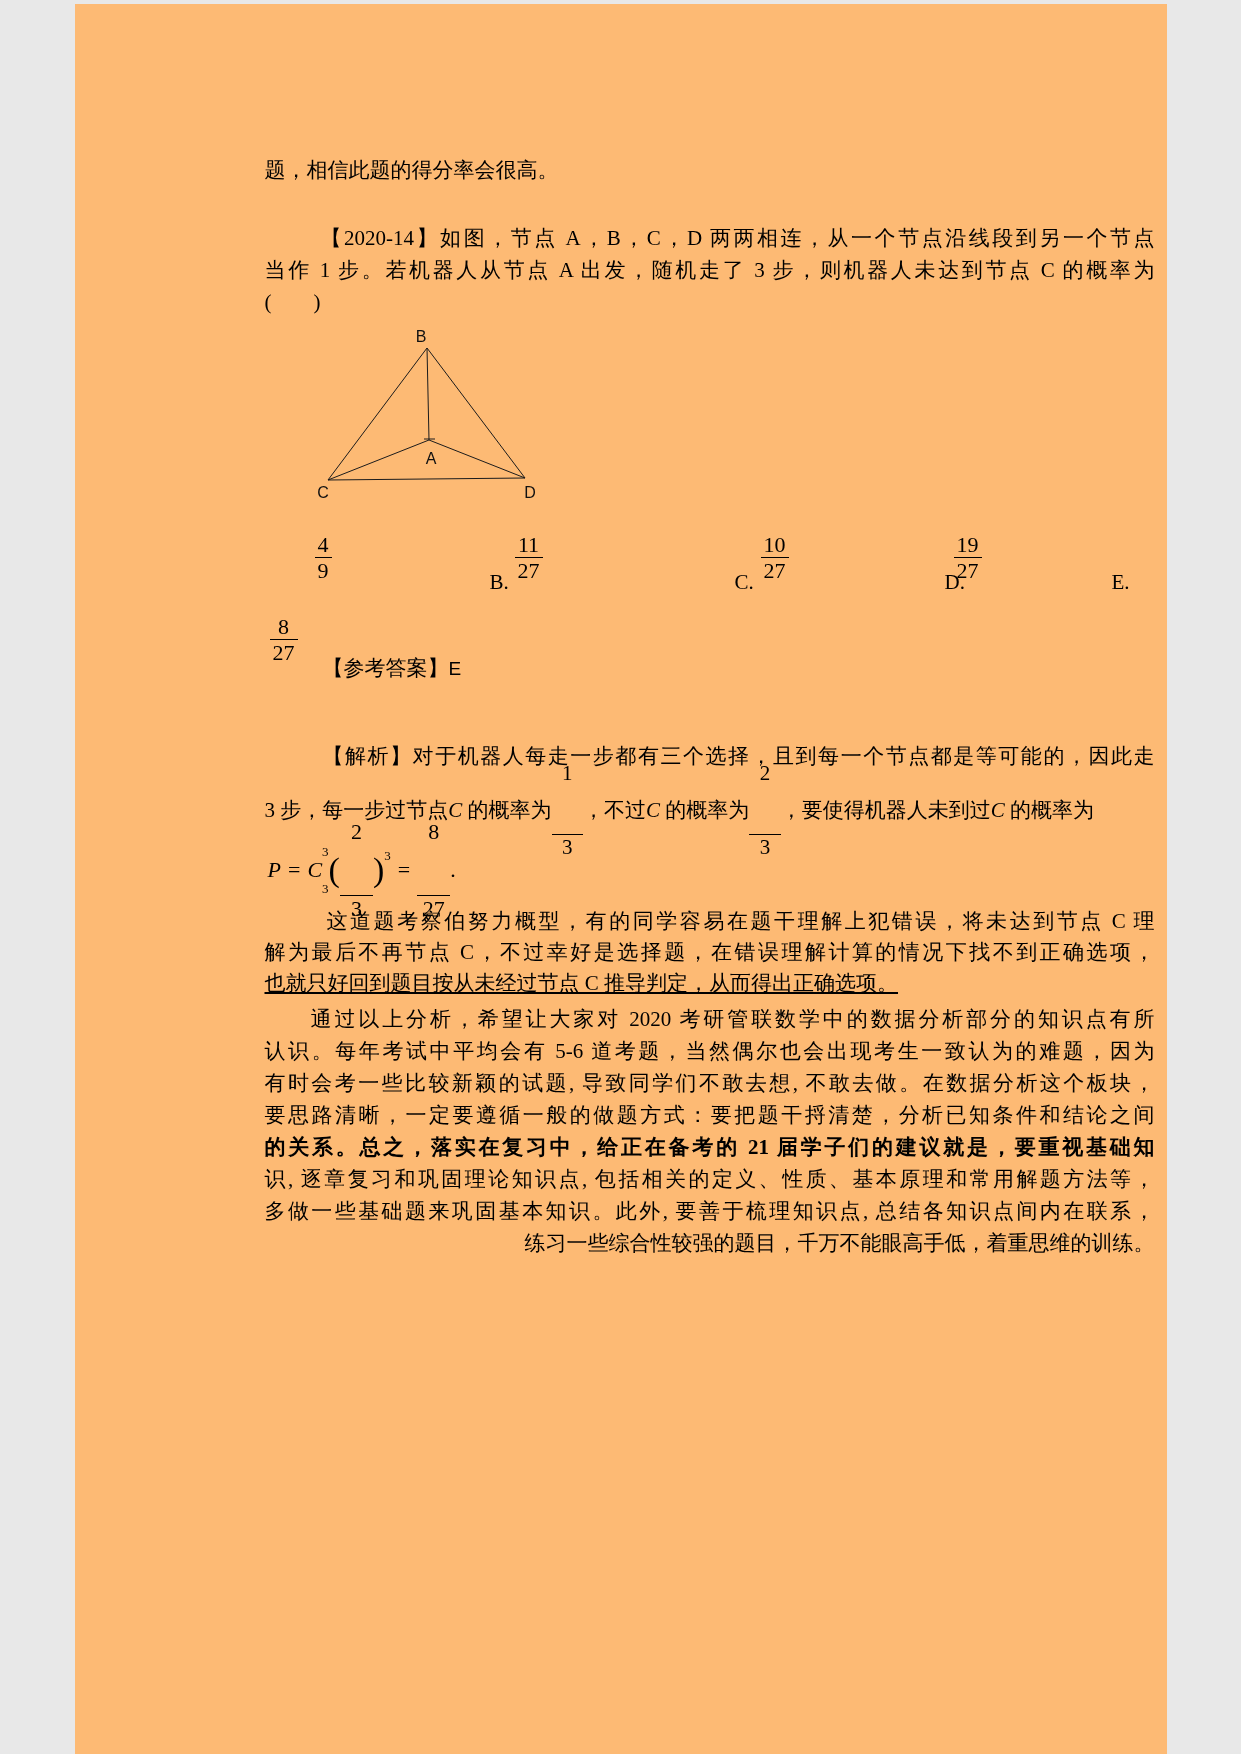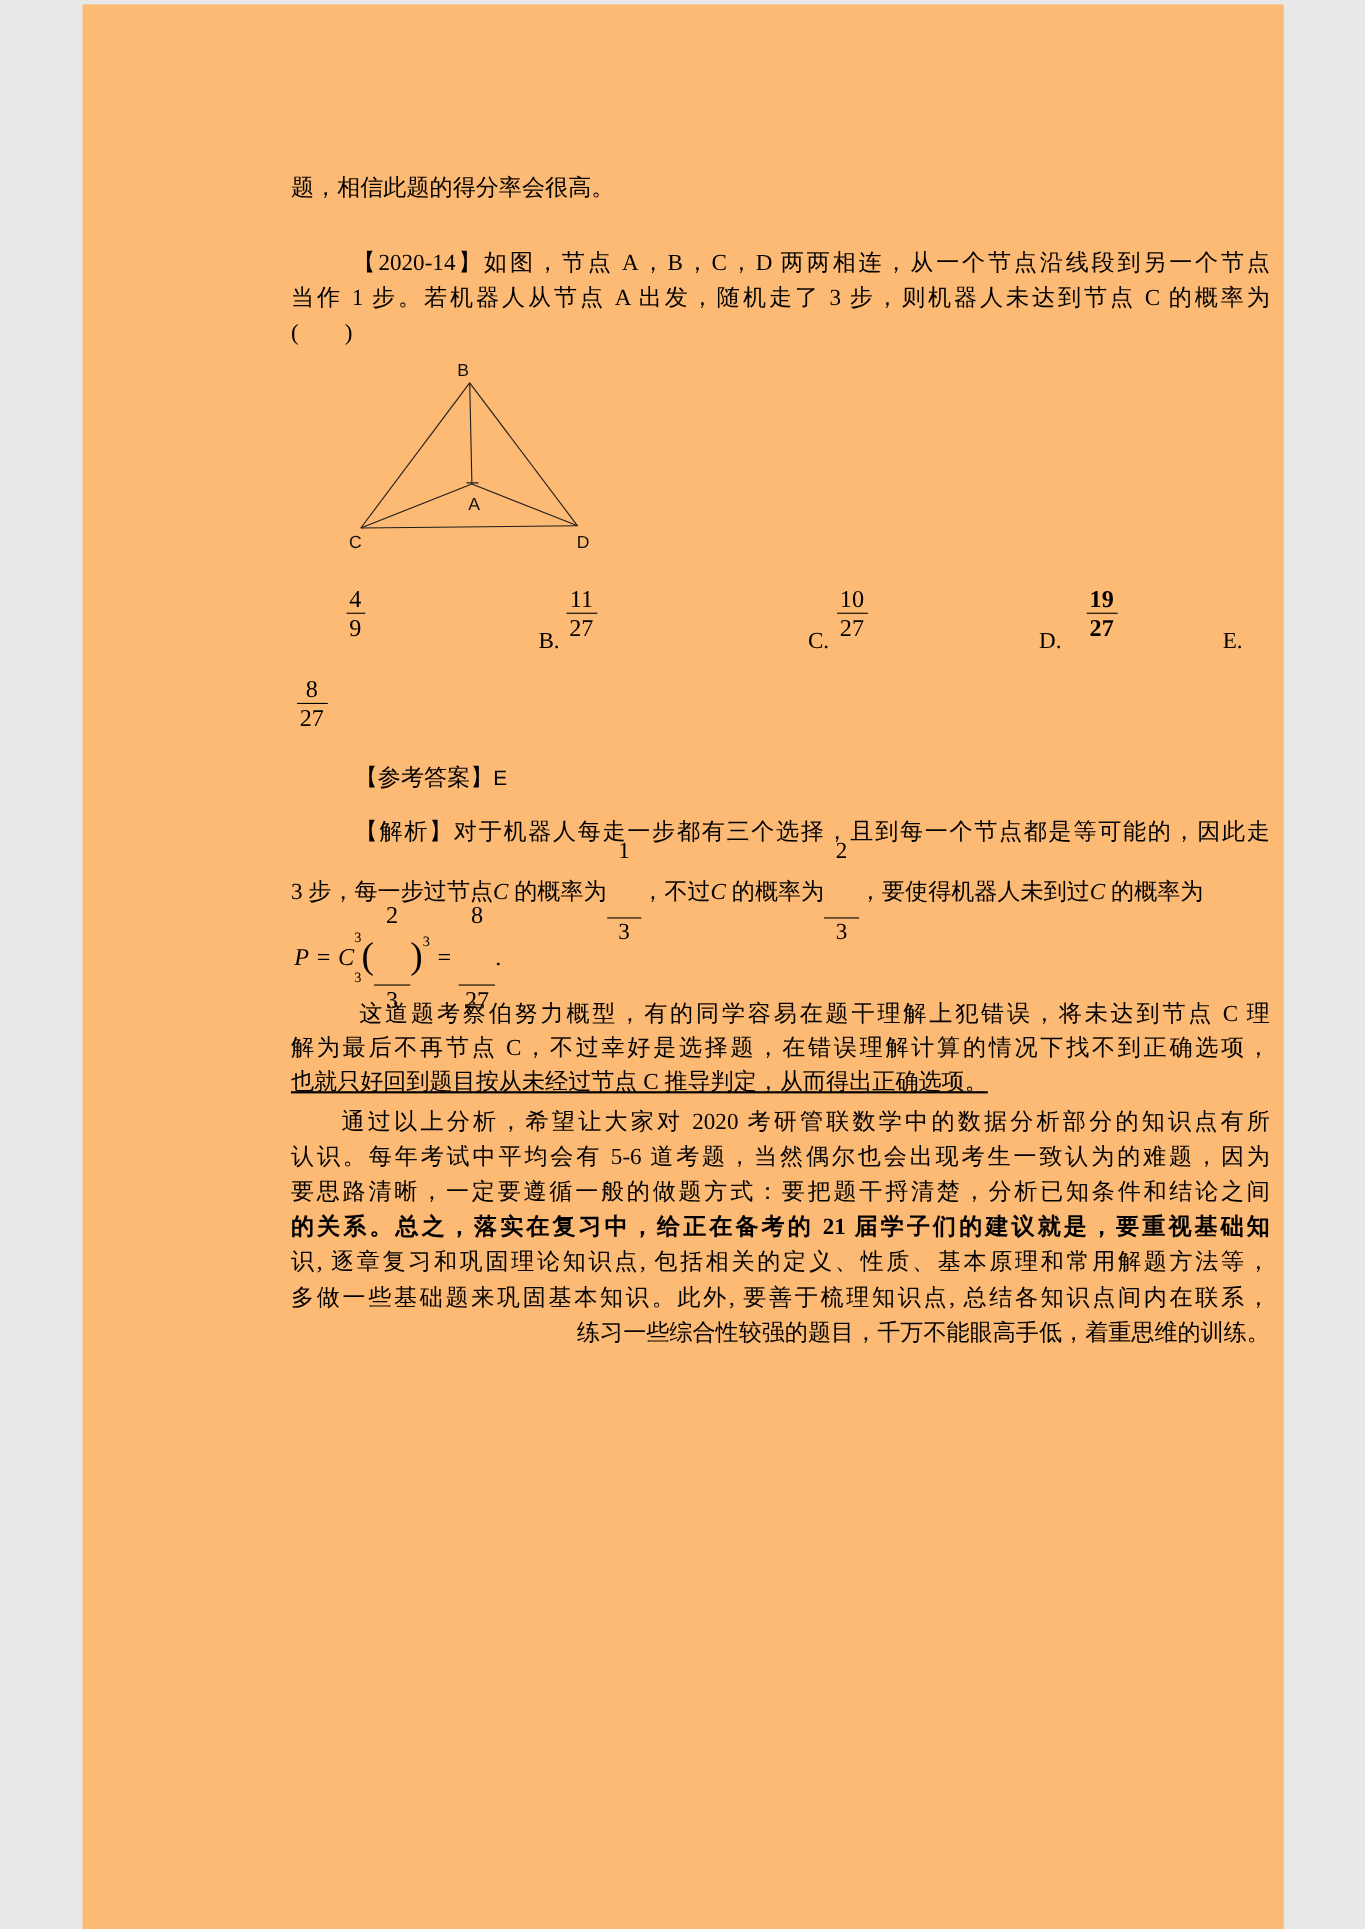--- a/index.html
+++ b/index.html
@@ -73,33 +73,33 @@
     <span class="den">27</span>
   </span>
 
   <span class="abs optletter" style="left:660px;top:566px;">C.</span>
   <span class="abs frac f22" style="left:686px;top:528px;text-align:right;">
     <span class="num">10</span>
     <span class="den">27</span>
   </span>
 
   <span class="abs optletter" style="left:870px;top:566px;">D.</span>
-  <span class="abs frac f22" style="left:913px;top:528px;font-weight:bold;">
+  <span class="abs frac f22" style="left:879px;top:528px;">
     <span class="num">19</span>
     <span class="den">27</span>
   </span>
 
   <span class="abs optletter" style="left:1037px;top:566px;">E.</span>
 
   <span class="abs frac f22" style="left:195px;top:610px;">
     <span class="num">8</span>
     <span class="den">27</span>
   </span>
 
-  <div class="abs blk" style="top:690px;line-height:26px;text-indent:58px;">
+  <div class="abs blk" style="top:646px;line-height:36px;text-indent:58px;">
     <span>【参考答案】</span><span class="sansE">E</span>
   </div>
 
   <div class="abs blk just" style="top:739px;line-height:26px;text-indent:58px;">【解析】对于机器人每走一步都有三个选择，且到每一个节点都是等可能的，因此走</div>
 
   <div class="abs mathflex" style="left:190px;top:775px;height:62px;">
     <span>3 步，每一步过节点</span>
       <span class="mi">C</span>
       <span> 的概率为</span>
     <span class="frac f21">
@@ -143,20 +143,21 @@
 
   <div class="abs blk" style="top:902px;">
     <div class="just" style="line-height:31px;height:31px;text-indent:62px;">这道题考察伯努力概型，有的同学容易在题干理解上犯错误，将未达到节点 C 理</div>
     <div class="just" style="line-height:31px;height:31px;">解为最后不再节点 C，不过幸好是选择题，在错误理解计算的情况下找不到正确选项，</div>
     <div style="line-height:31px;height:31px;text-decoration:underline;">也就只好回到题目按从未经过节点 C 推导判定，从而得出正确选项。</div>
   </div>
 
   <div class="abs blk" style="top:999px;">
     <div class="just" style="line-height:32px;height:32px;text-indent:46px;">通过以上分析，希望让大家对 2020 考研管联数学中的数据分析部分的知识点有所</div>
     <div class="just" style="line-height:32px;height:32px;">认识。每年考试中平均会有 5-6 道考题，当然偶尔也会出现考生一致认为的难题，因为</div>
+    <div class="just" style="line-height:32px;height:32px;">有时会考一些比较新颖的试题, 导致同学们不敢去想, 不敢去做。在数据分析这个板块，</div>
     <div class="just" style="line-height:32px;height:32px;">要思路清晰，一定要遵循一般的做题方式：要把题干捋清楚，分析已知条件和结论之间</div>
     <div class="just" style="line-height:32px;height:32px;font-weight:bold;">的关系。总之，落实在复习中，给正在备考的 21 届学子们的建议就是，要重视基础知</div>
     <div class="just" style="line-height:32px;height:32px;">识, 逐章复习和巩固理论知识点, 包括相关的定义、性质、基本原理和常用解题方法等，</div>
     <div class="just" style="line-height:32px;height:32px;">多做一些基础题来巩固基本知识。此外, 要善于梳理知识点, 总结各知识点间内在联系，</div>
     <div style="line-height:32px;height:32px;text-align:right;">练习一些综合性较强的题目，千万不能眼高手低，着重思维的训练。</div>
   </div>
 
 </div>
 
 </body></html>

